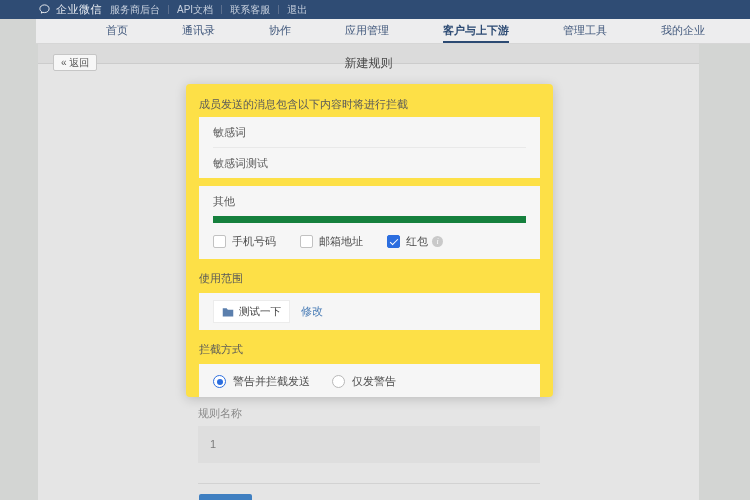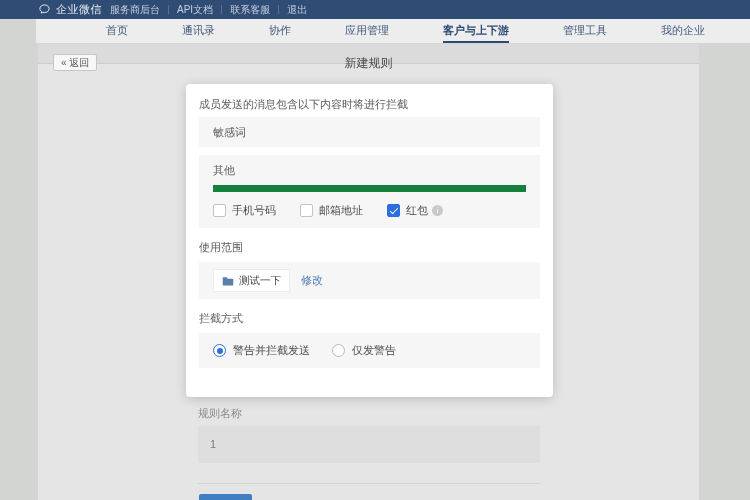--- a/index.html
+++ b/index.html
@@ -40,21 +40,21 @@
   .rule-name-label { position:absolute; left:198px; top:362px; font-size:11px; color:#8a8a8a; }
   .rule-name-input { position:absolute; left:198px; top:382px; width:342px; height:37px;
     background:#dedede; border:none; font-size:11px; color:#7b7b7b; padding:0 12px;
     font-family:inherit; line-height:37px; }
   .form-divider { position:absolute; left:198px; top:439px; width:342px; height:1px; background:#d2d2d2; }
   .submit-btn { position:absolute; left:199px; top:450px; width:53px; height:24px;
     background:#3f7fc1; border:none; border-radius:2px; cursor:pointer; }
 
   
   .dialog { position:absolute; left:186px; top:40px; width:367px; height:313px;
-    background:#ffffff; border-radius:4px; box-shadow:0 2px 12px rgba(0,0,0,.18);
+    background:#fde047; border-radius:4px; box-shadow:0 2px 12px rgba(0,0,0,.18);
     padding:13px; overflow:hidden; }
   .intro { font-size:11px; color:#595959; line-height:14px; margin-bottom:6px; }
   .gbox { background:#f6f6f6; padding:0 14px; }
   .gbox + .gbox { margin-top:8px; }
   .grow { padding:8px 0; font-size:11px; color:#595959; line-height:14px; }
   .grow.bordered { border-top:1px solid #e9e9e9; }
   .sec-label { font-size:11px; color:#595959; margin:12px 0 7px 0; }
 
   
   .check-row { display:flex; align-items:center; padding:11px 0 10px 0; gap:0; }
@@ -133,20 +133,21 @@
     <div class="rule-name-label">规则名称</div>
     <div class="rule-name-input">1</div>
     <div class="form-divider"></div>
     <button class="submit-btn"></button>
 
     <section class="dialog">
       <div class="intro">成员发送的消息包含以下内容时将进行拦截</div>
 
       <div class="gbox">
         <div class="grow">敏感词</div>
+        <div class="grow bordered">敏感词测试</div>
       </div>
 
       <div class="gbox">
         <div class="grow">其他</div>
         <div class="check-row bordered" style="border-top:7px solid #15803d;">
           <div class="check-item">
             <span class="checkbox"></span>
             <span class="check-label">手机号码</span>
           </div>
           <div class="check-item">

